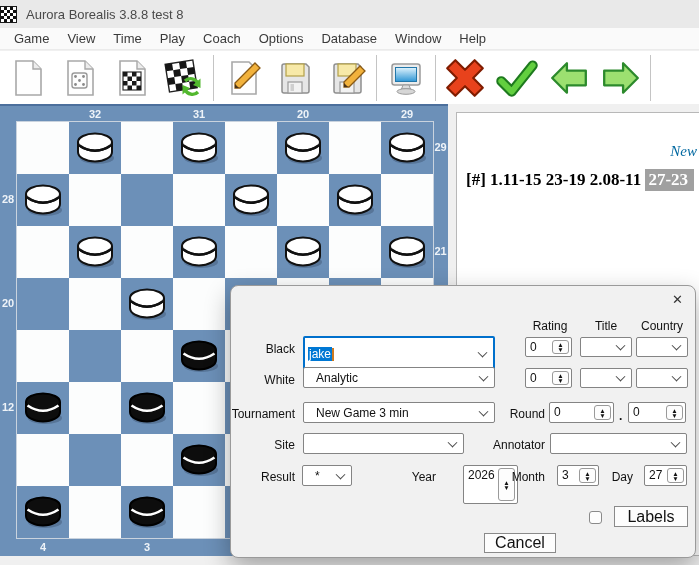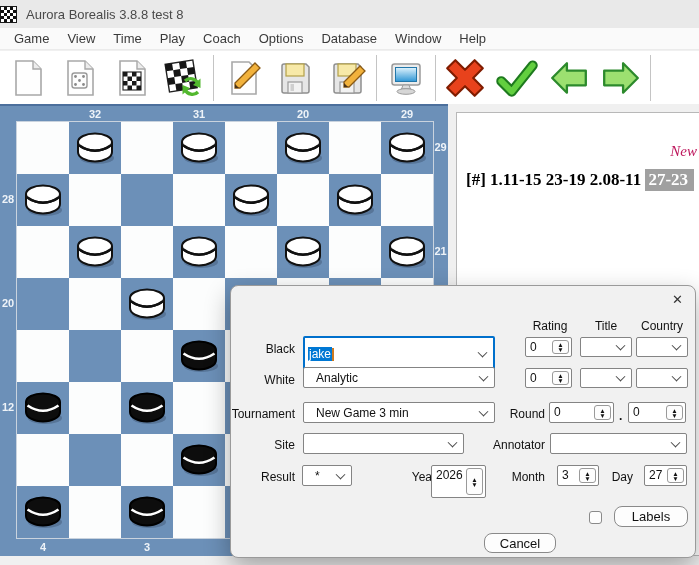--- a/index.html
+++ b/index.html
@@ -35,21 +35,21 @@
   .sq.light{background:#fcfdfd;}
   .sq.dark{background:#6c90b8;}
   .board-label{position:absolute;font-weight:bold;font-size:11px;color:#eef3f8;text-align:center;
                font-family:"Liberation Sans",sans-serif;}
   .piece{position:absolute;width:44px;height:36px;}
 
   
   .notation{position:absolute;left:456px;top:112px;width:260px;height:444px;background:#ffffff;
             border:1px solid #b8b8b8;box-sizing:border-box;}
   .notation-header{position:absolute;right:18px;top:30px;font-family:"Liberation Serif",serif;
-                   font-style:italic;font-size:15px;color:#be185d;}
+                   font-style:italic;font-size:15px;color:#0369a1;}
   .moves-line{position:absolute;left:9px;top:57px;font-family:"Liberation Serif",serif;
               font-weight:bold;font-size:17px;color:#000;white-space:nowrap;}
   .move-current{background:#a0a0a0;color:#ffffff;padding:1px 6px 2px 3px;}
 
   
   .dialog{position:absolute;left:230px;top:285px;width:466px;height:273px;background:#f1f1f1;
           border:1px solid #9a9a9a;border-radius:8px;box-shadow:0 10px 26px rgba(0,0,0,0.32);
           box-sizing:border-box;font-size:12px;color:#111;z-index:10;}
   .dlg-title{position:absolute;left:0;top:0;width:100%;height:27px;background:#fcfcfc;
              border-radius:8px 8px 0 0;display:flex;align-items:center;padding-left:12px;
@@ -64,23 +64,23 @@
                   transform:translateY(-70%) rotate(45deg);}
   .combo.focused{border:2px solid #0070cc;padding-left:3px;}
   .sel-text{background:#0078d4;color:#fff;padding:0 1px;}
   .caret{display:inline-block;width:2px;height:13px;background:#cf7a1f;vertical-align:middle;}
   .spin{position:absolute;background:#fff;border:1px solid #848484;border-radius:2px;
         box-sizing:border-box;display:flex;align-items:stretch;}
   .spin .val{flex:1;padding:2px 0 0 4px;font-size:12px;}
   .spin .btns{width:15px;margin:2px;border:1px solid #9a9a9a;border-radius:3px;
               display:flex;flex-direction:column;align-items:center;justify-content:center;
               font-size:6.5px;line-height:5px;color:#111;background:#fdfdfd;}
-  .dlg-btn{position:absolute;background:#fdfdfd;border:1px solid #8a8a8a;border-radius:8px;
+  .dlg-btn{position:absolute;background:#fdfdfd;border:1px solid #8a8a8a;border-radius:0;
            box-sizing:border-box;display:flex;align-items:center;justify-content:center;
-           font-size:13px;color:#111;}
+           font-size:16px;color:#111;}
   .dlg-checkbox{position:absolute;left:358px;top:225px;width:13px;height:13px;background:#fdfdfd;
                 border:1px solid #8a8a8a;border-radius:3px;box-sizing:border-box;}
   .dot-sep{position:absolute;font-weight:bold;}
 </style>
 </head>
 <body>
 
 <div class="window">
 
   <div class="titlebar">
@@ -503,21 +503,21 @@
       <span></span>
       <span class="chevron"></span>
     </div>
 
     <div class="dlg-label" style="right:400px;top:184px;">Result</div>
     <div class="combo" style="left:71px;top:179px;width:50px;height:21px;">
       <span>*</span>
       <span class="chevron"></span>
     </div>
     <div class="dlg-label" style="right:259px;top:184px;">Year</div>
-    <div class="spin" style="left:200px;top:179px;width:55px;height:33px;justify-content:flex-end;">
+    <div class="spin" style="left:232px;top:179px;width:55px;height:39px;justify-content:flex-end;">
       <span class="val">2026</span>
       <span class="btns">
           <span class="up">▲</span>
           <span class="dn">▼</span>
         </span>
     </div>
     <div class="dlg-label" style="right:150px;top:184px;">Month</div>
     <div class="spin" style="left:326px;top:179px;width:42px;height:21px;">
       <span class="val">3</span>
       <span class="btns">

